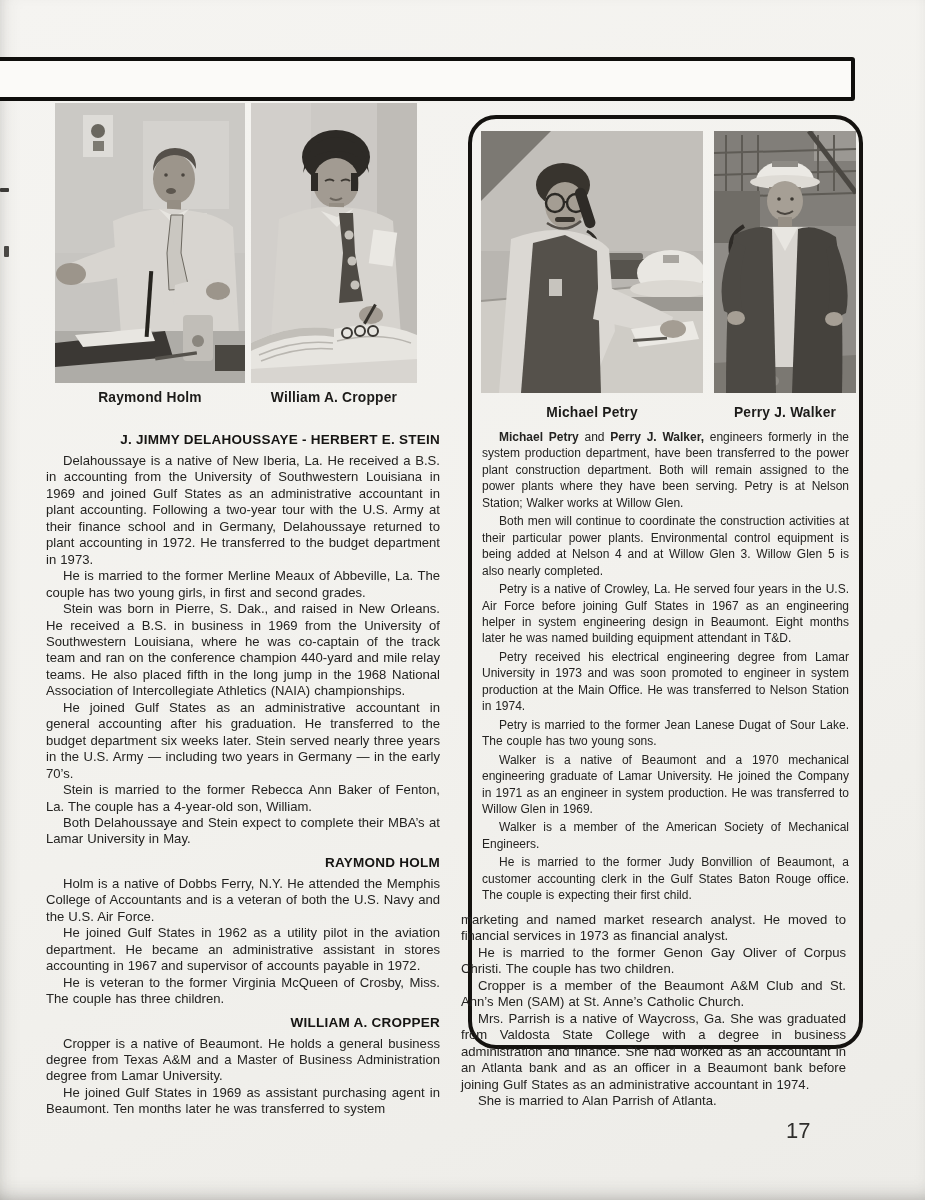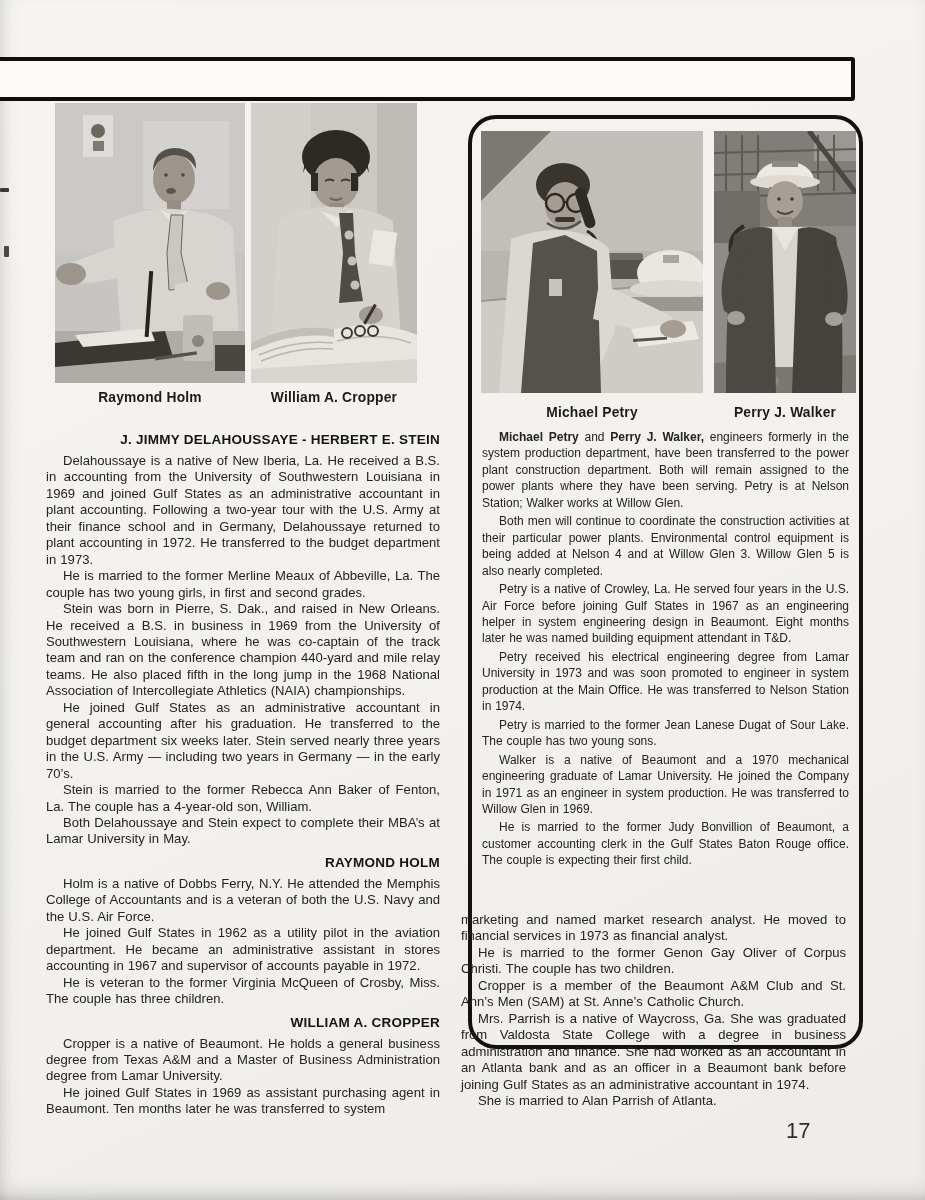--- a/index.html
+++ b/index.html
@@ -220,20 +220,21 @@
     <div class="caption cap-petry">Michael Petry</div>
     <div class="caption cap-walker">Perry J. Walker</div>
 
     <div class="pw-text">
       <p class="lead"><b>Michael Petry</b><span> and </span><b>Perry J. Walker,</b><span> engineers formerly in the system production department, have been transferred to the power plant construction department. Both will remain assigned to the power plants where they have been serving. Petry is at Nelson Station; Walker works at Willow Glen.</span></p>
       <p>Both men will continue to coordinate the construction activities at their particular power plants. Environmental control equipment is being added at Nelson 4 and at Willow Glen 3. Willow Glen 5 is also nearly completed.</p>
       <p>Petry is a native of Crowley, La. He served four years in the U.S. Air Force before joining Gulf States in 1967 as an engineering helper in system engineering design in Beaumont. Eight months later he was named building equipment attendant in T&amp;D.</p>
       <p>Petry received his electrical engineering degree from Lamar University in 1973 and was soon promoted to engineer in system production at the Main Office. He was transferred to Nelson Station in 1974.</p>
       <p>Petry is married to the former Jean Lanese Dugat of Sour Lake. The couple has two young sons.</p>
       <p>Walker is a native of Beaumont and a 1970 mechanical engineering graduate of Lamar University. He joined the Company in 1971 as an engineer in system production. He was transferred to Willow Glen in 1969.</p>
+      <p>Walker is a member of the American Society of Mechanical Engineers.</p>
       <p>He is married to the former Judy Bonvillion of Beaumont, a customer accounting clerk in the Gulf States Baton Rouge office. The couple is expecting their first child.</p>
     </div>
   </section>
 
   <section class="col right-col">
     <p class="noindent">marketing and named market research analyst. He moved to financial services in 1973 as financial analyst.</p>
     <p>He is married to the former Genon Gay Oliver of Corpus Christi. The couple has two children.</p>
     <p>Cropper is a member of the Beaumont A&amp;M Club and St. Ann’s Men (SAM) at St. Anne’s Catholic Church.</p>
     <p>Mrs. Parrish is a native of Waycross, Ga. She was graduated from Valdosta State College with a degree in business administration and finance. She had worked as an accountant in an Atlanta bank and as an officer in a Beaumont bank before joining Gulf States as an administrative accountant in 1974.</p>
     <p>She is married to Alan Parrish of Atlanta.</p>

